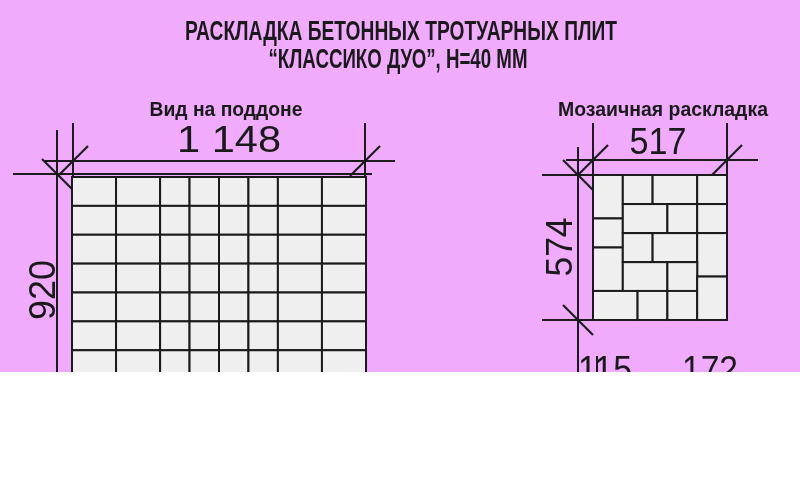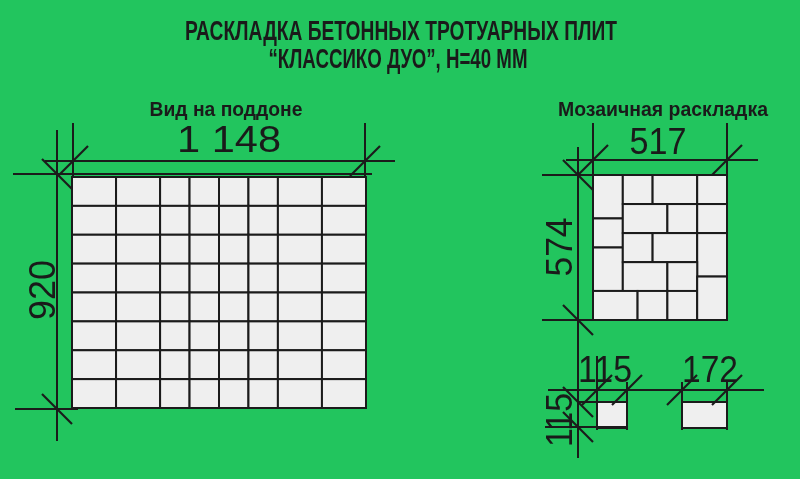--- a/index.html
+++ b/index.html
@@ -1,16 +1,16 @@
 <!DOCTYPE html>
 <html><head>
 <meta charset="utf-8">
 <style>
   html,body{margin:0;padding:0;background:#ffffff;}
-  .canvas{position:relative;width:800px;height:479px;background:#22c55e;overflow:hidden;
+  .canvas{position:relative;width:800px;height:372px;background:#f0abfc;overflow:hidden;
           font-family:"Liberation Sans",sans-serif;}
   svg{position:absolute;left:0;top:0;}
   .title{font-family:"Liberation Sans",sans-serif;font-weight:bold;font-size:27px;fill:#1a1a1a;}
   .subtitle{font-family:"Liberation Sans",sans-serif;font-weight:bold;font-size:21px;fill:#1a1a1a;}
   .dim{font-family:"Liberation Sans",sans-serif;font-weight:normal;font-size:36px;fill:#1a1a1a;}
 </style>
 </head>
 <body>
 
 <div class="canvas">

